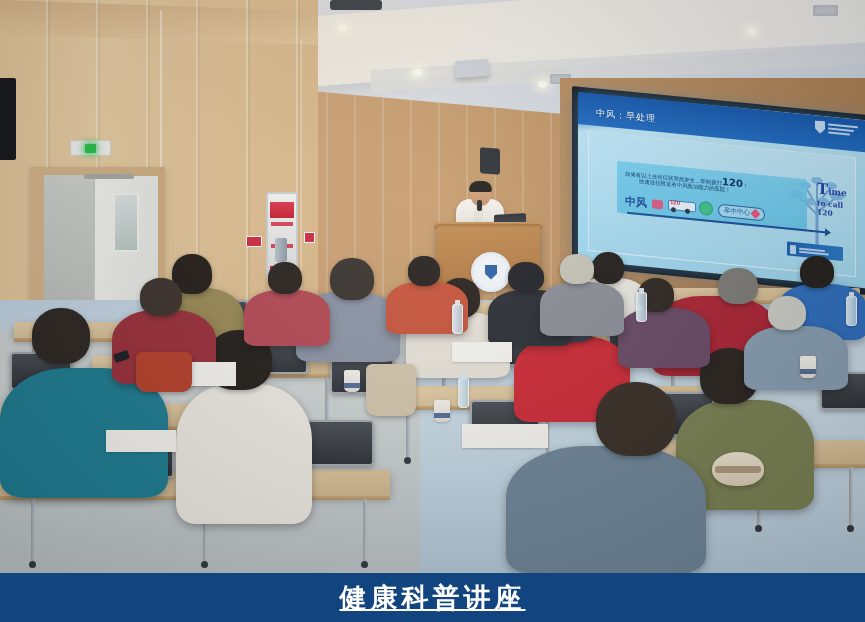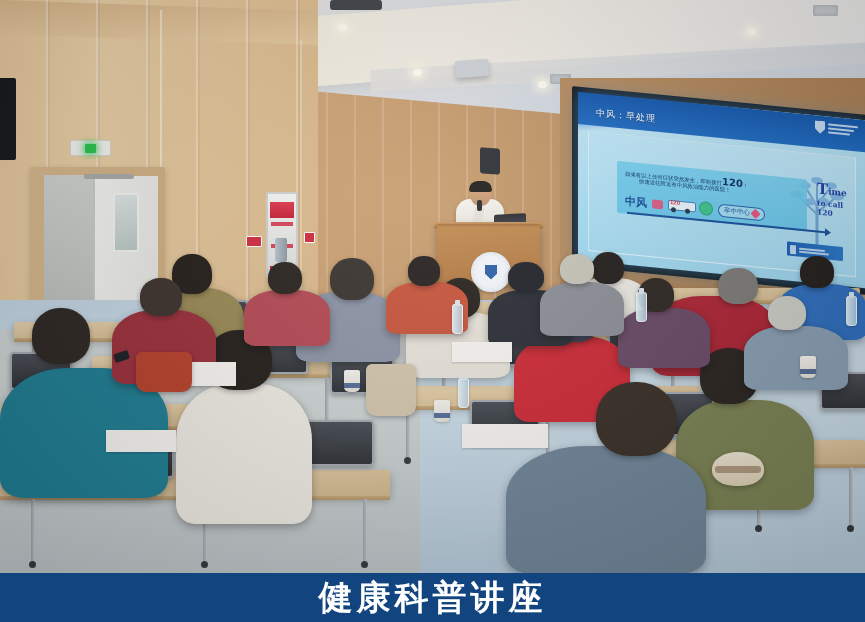--- a/index.html
+++ b/index.html
@@ -193,22 +193,22 @@
   .hat:after{content:"";position:absolute;left:3px;top:14px;width:46px;height:7px;
     background:#9c8365;opacity:.75;border-radius:3px;}
   .phone{position:absolute;width:15px;height:9px;background:#1c1f24;border-radius:2px;transform:rotate(-18deg);}
 
   .grain{position:absolute;inset:0;pointer-events:none;
     background:radial-gradient(ellipse at 50% 35%,rgba(255,255,255,.07),rgba(0,0,0,.16) 95%);}
 
   
   .banner{position:absolute;left:0;top:573px;width:865px;height:49px;
     background:#12457f;display:flex;align-items:center;justify-content:center;}
-  .banner .txt{color:#ffffff;font-size:34px;font-weight:bold;letter-spacing:4px;
-    font-family:"DejaVu Sans",sans-serif;}
+  .banner .txt{color:#ffffff;font-size:27px;font-weight:bold;letter-spacing:4px;
+    font-family:"DejaVu Sans",sans-serif;text-decoration:underline;}
 </style>
 </head>
 <body>
 
 <div id="page">
 
   <div class="photo">
 
     <div class="ceiling">
       <div class="ceiling-slab"></div>

